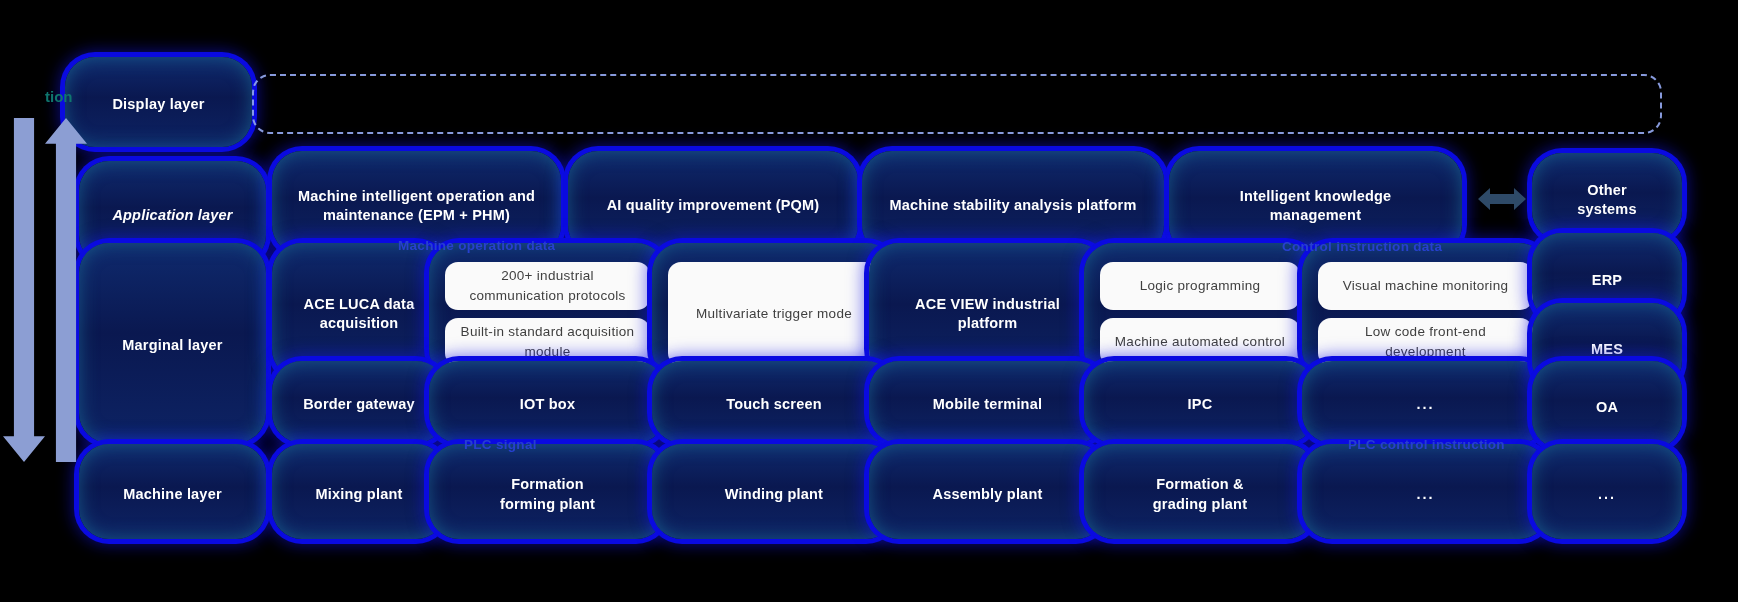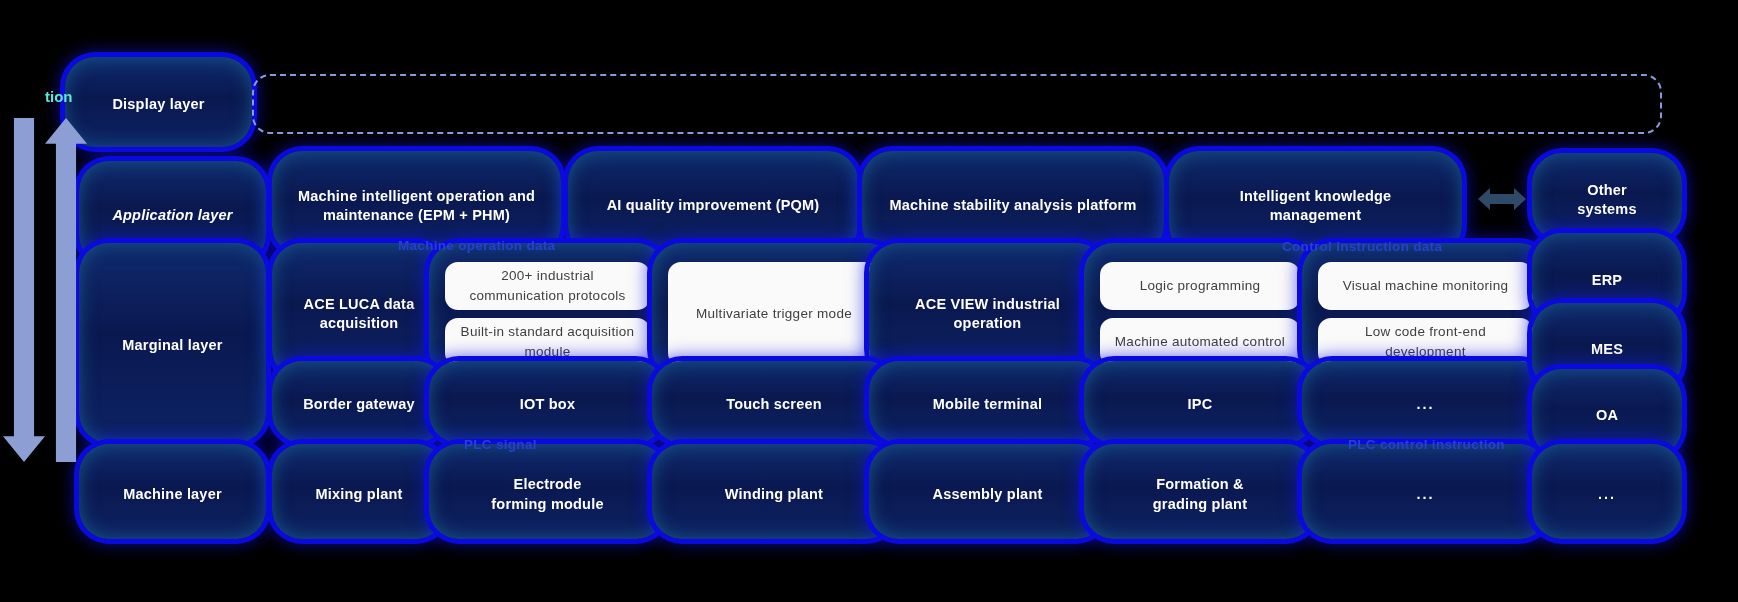--- a/index.html
+++ b/index.html
@@ -42,21 +42,21 @@
   .mini{position:absolute;z-index:0;width:26px;height:26px;background:#7e92c8;opacity:.85;}
   .mini.up{clip-path:polygon(50% 0,100% 42%,66% 42%,66% 100%,34% 100%,34% 42%,0 42%);}
   .mini.down{clip-path:polygon(50% 100%,100% 58%,66% 58%,66% 0,34% 0,34% 58%,0 58%);}
   
   .long-arrow{position:absolute;z-index:2;width:42px;height:344px;background:#8c9ed3;}
   .long-arrow.down{clip-path:polygon(26% 0,74% 0,74% 92.5%,100% 92.5%,50% 100%,0 92.5%,26% 92.5%);}
   .long-arrow.up{clip-path:polygon(50% 0,100% 7.5%,74% 7.5%,74% 100%,26% 100%,26% 7.5%,0 7.5%);}
   
   .dbl-arrow{position:absolute;z-index:2;width:48px;height:22px;background:#2e4a68;
     clip-path:polygon(0 50%,25% 0,25% 27%,75% 27%,75% 0,100% 50%,75% 100%,75% 73%,25% 73%,25% 100%);}
-  .fragment{position:absolute;z-index:2;color:#5eead4;font-weight:bold;font-size:15px;}
+  .fragment{position:absolute;z-index:2;color:#0f766e;font-weight:bold;font-size:15px;}
   .dots{letter-spacing:2px;}
 </style>
 </head>
 <body>
 
 <div class="long-arrow down" style="left:3px;top:118px;"></div>
 <div class="long-arrow up" style="left:45px;top:118px;"></div>
 <div class="fragment" style="left:45px;top:88px;">tion</div>
 
 <div class="dashed" style="left:252px;top:74px;width:1410px;height:60px;"></div>
@@ -103,21 +103,21 @@
 <div class="stack" style="left:445px;top:262px;width:205px;height:104px;">
   <div class="wbox">200+ industrial communication protocols</div>
   <div class="wbox">Built-in standard acquisition module</div>
 </div>
 
 <div class="stack" style="left:668px;top:262px;width:212px;height:104px;">
   <div class="wbox">Multivariate trigger mode</div>
 </div>
 
 <div class="cell" style="left:885px;top:262px;width:205px;height:104px;">
-    <span>ACE VIEW industrial operation</span>
+    <span>ACE VIEW industrial platform</span>
   </div>
 
 <div class="stack" style="left:1100px;top:262px;width:200px;height:104px;">
   <div class="wbox">Logic programming</div>
   <div class="wbox">Machine automated control</div>
 </div>
 
 <div class="stack" style="left:1318px;top:262px;width:215px;height:104px;">
   <div class="wbox">Visual machine monitoring</div>
   <div class="wbox">Low code front-end development</div>
@@ -144,39 +144,39 @@
 
 <div class="mini up" style="left:347px;top:431px;"></div>
 <div class="flow-label" style="left:458px;top:437px;margin-left:6px;">PLC signal</div>
 <div class="mini down" style="left:1192px;top:431px;"></div>
 <div class="flow-label" style="left:1348px;top:437px;">PLC control instruction</div>
 
 <div class="cell" style="left:288px;top:463px;width:142px;height:63px;">
     <span>Mixing plant</span>
   </div>
 <div class="cell" style="left:445px;top:463px;width:205px;height:63px;">
-    <span style="max-width:120px;">Electrode forming module</span>
+    <span style="max-width:120px;">Formation forming plant</span>
   </div>
 <div class="cell" style="left:668px;top:463px;width:212px;height:63px;">
     <span>Winding plant</span>
   </div>
 <div class="cell" style="left:885px;top:463px;width:205px;height:63px;">
     <span>Assembly plant</span>
   </div>
 <div class="cell" style="left:1100px;top:463px;width:200px;height:63px;">
     <span style="max-width:120px;">Formation &amp; grading plant</span>
   </div>
 <div class="cell" style="left:1318px;top:463px;width:215px;height:63px;">
     <span class="dots">...</span>
   </div>
 
 <div class="cell" style="left:1548px;top:252px;width:118px;height:58px;">
     <span>ERP</span>
   </div>
 <div class="cell" style="left:1548px;top:322px;width:118px;height:56px;">
     <span>MES</span>
   </div>
-<div class="cell" style="left:1548px;top:388px;width:118px;height:56px;">
+<div class="cell" style="left:1548px;top:380px;width:118px;height:56px;">
     <span>OA</span>
   </div>
 <div class="cell" style="left:1548px;top:463px;width:118px;height:63px;">
     <span class="dots">...</span>
   </div>
 
 </body></html>

